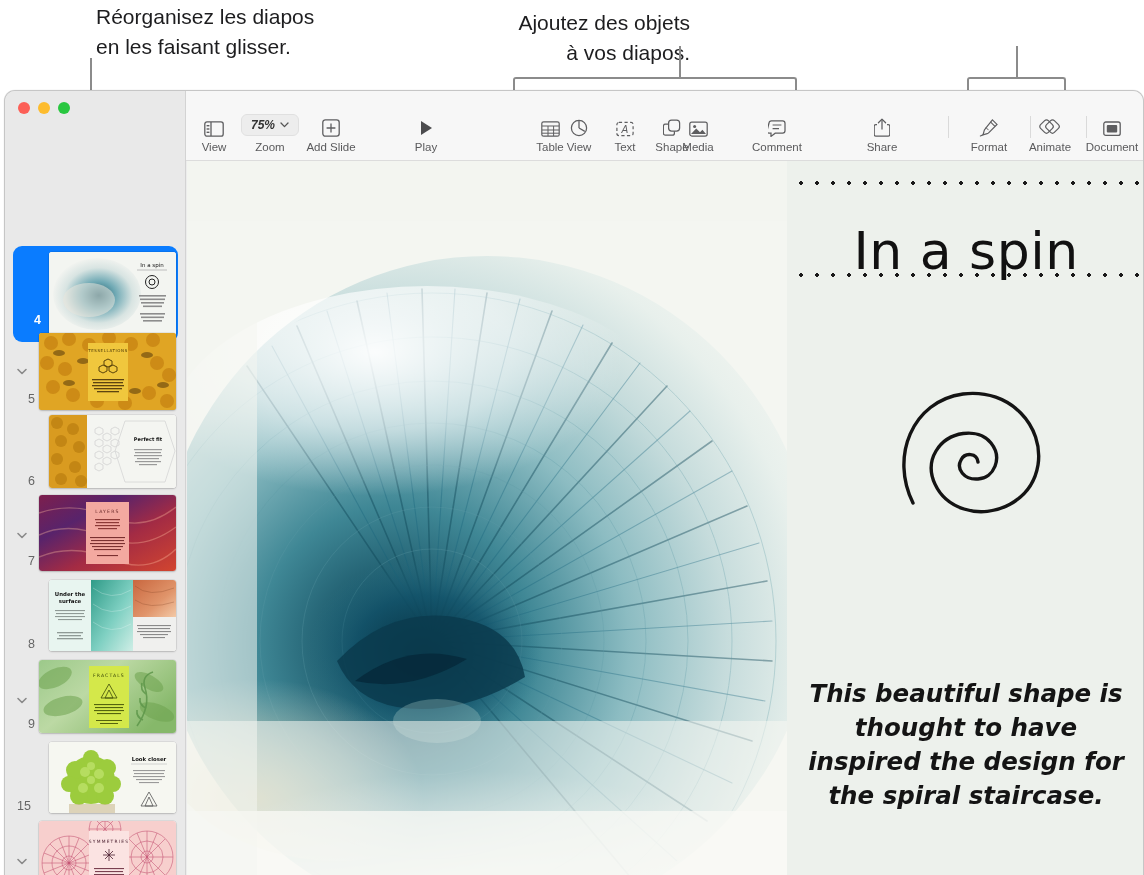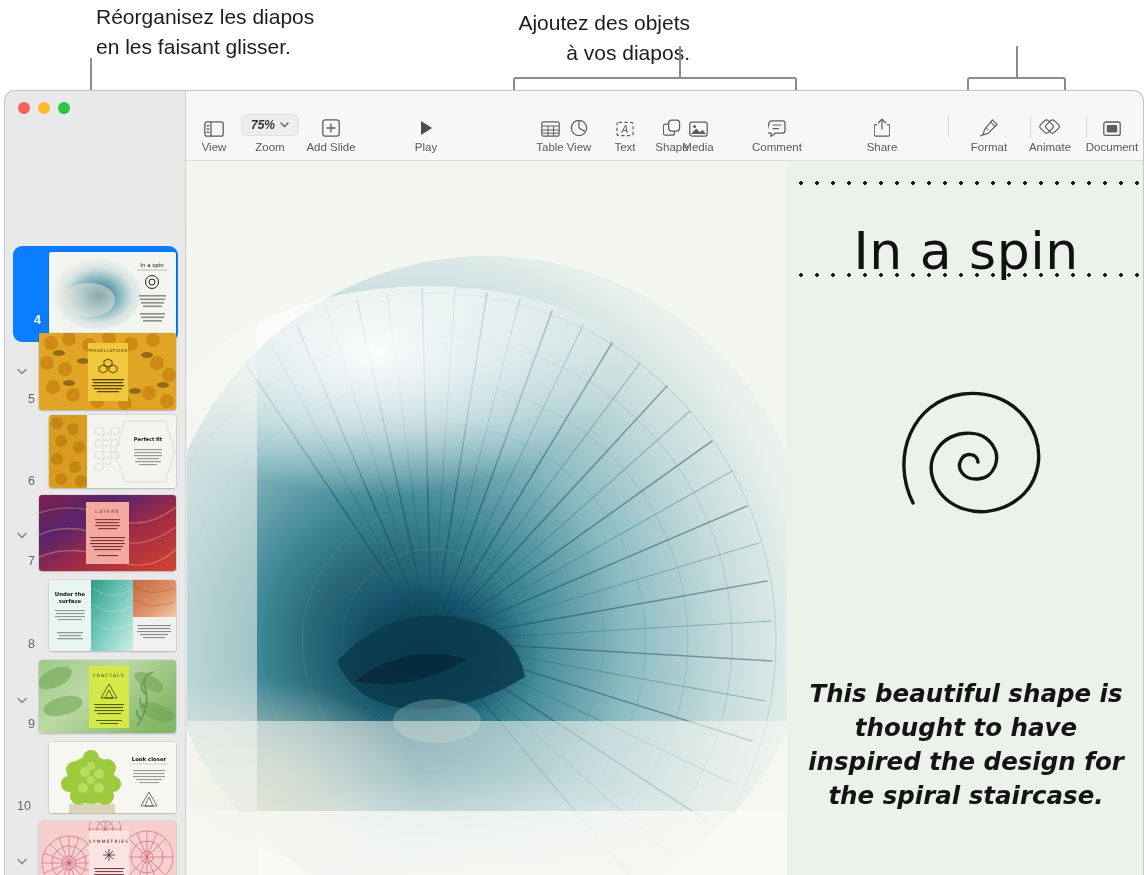--- a/index.html
+++ b/index.html
@@ -492,21 +492,21 @@
               <rect x="84" y="34" width="32" height="1.1"></rect>
                 <rect x="87" y="37" width="26" height="1.1"></rect>
               <rect x="90" y="40" width="20" height="1.1"></rect>
             </g>
             <g fill="none" stroke="#555" stroke-width="0.8">
               <polygon points="100,50 108,64 92,64"></polygon>
                 <polygon points="100,55 104,64 96,64"></polygon>
             </g>
           </svg>
         </div>
-        <div class="slide-num" style="left:0px; top:56px;">10</div>
+        <div class="slide-num" style="left:0px; top:56px;">15</div>
       </div>
 
       <div class="slide-item" style="top:731px;">
         <svg class="chev" style="top:32px;" viewBox="0 0 14 14">
             <path d="M3 5.5 L7 9.5 L11 5.5" fill="none" stroke="currentColor" stroke-width="1.6" stroke-linecap="round" stroke-linejoin="round"></path>
           </svg>
         <div class="thumb" style="left:34px; top:-1px; width:137px; height:74px;">
           <svg viewBox="0 0 137 74" width="137" height="74">
             <rect width="137" height="74" fill="#f7cfcd"></rect>
             <g stroke="#c0496d" stroke-width="0.55" fill="none" opacity=".95">

